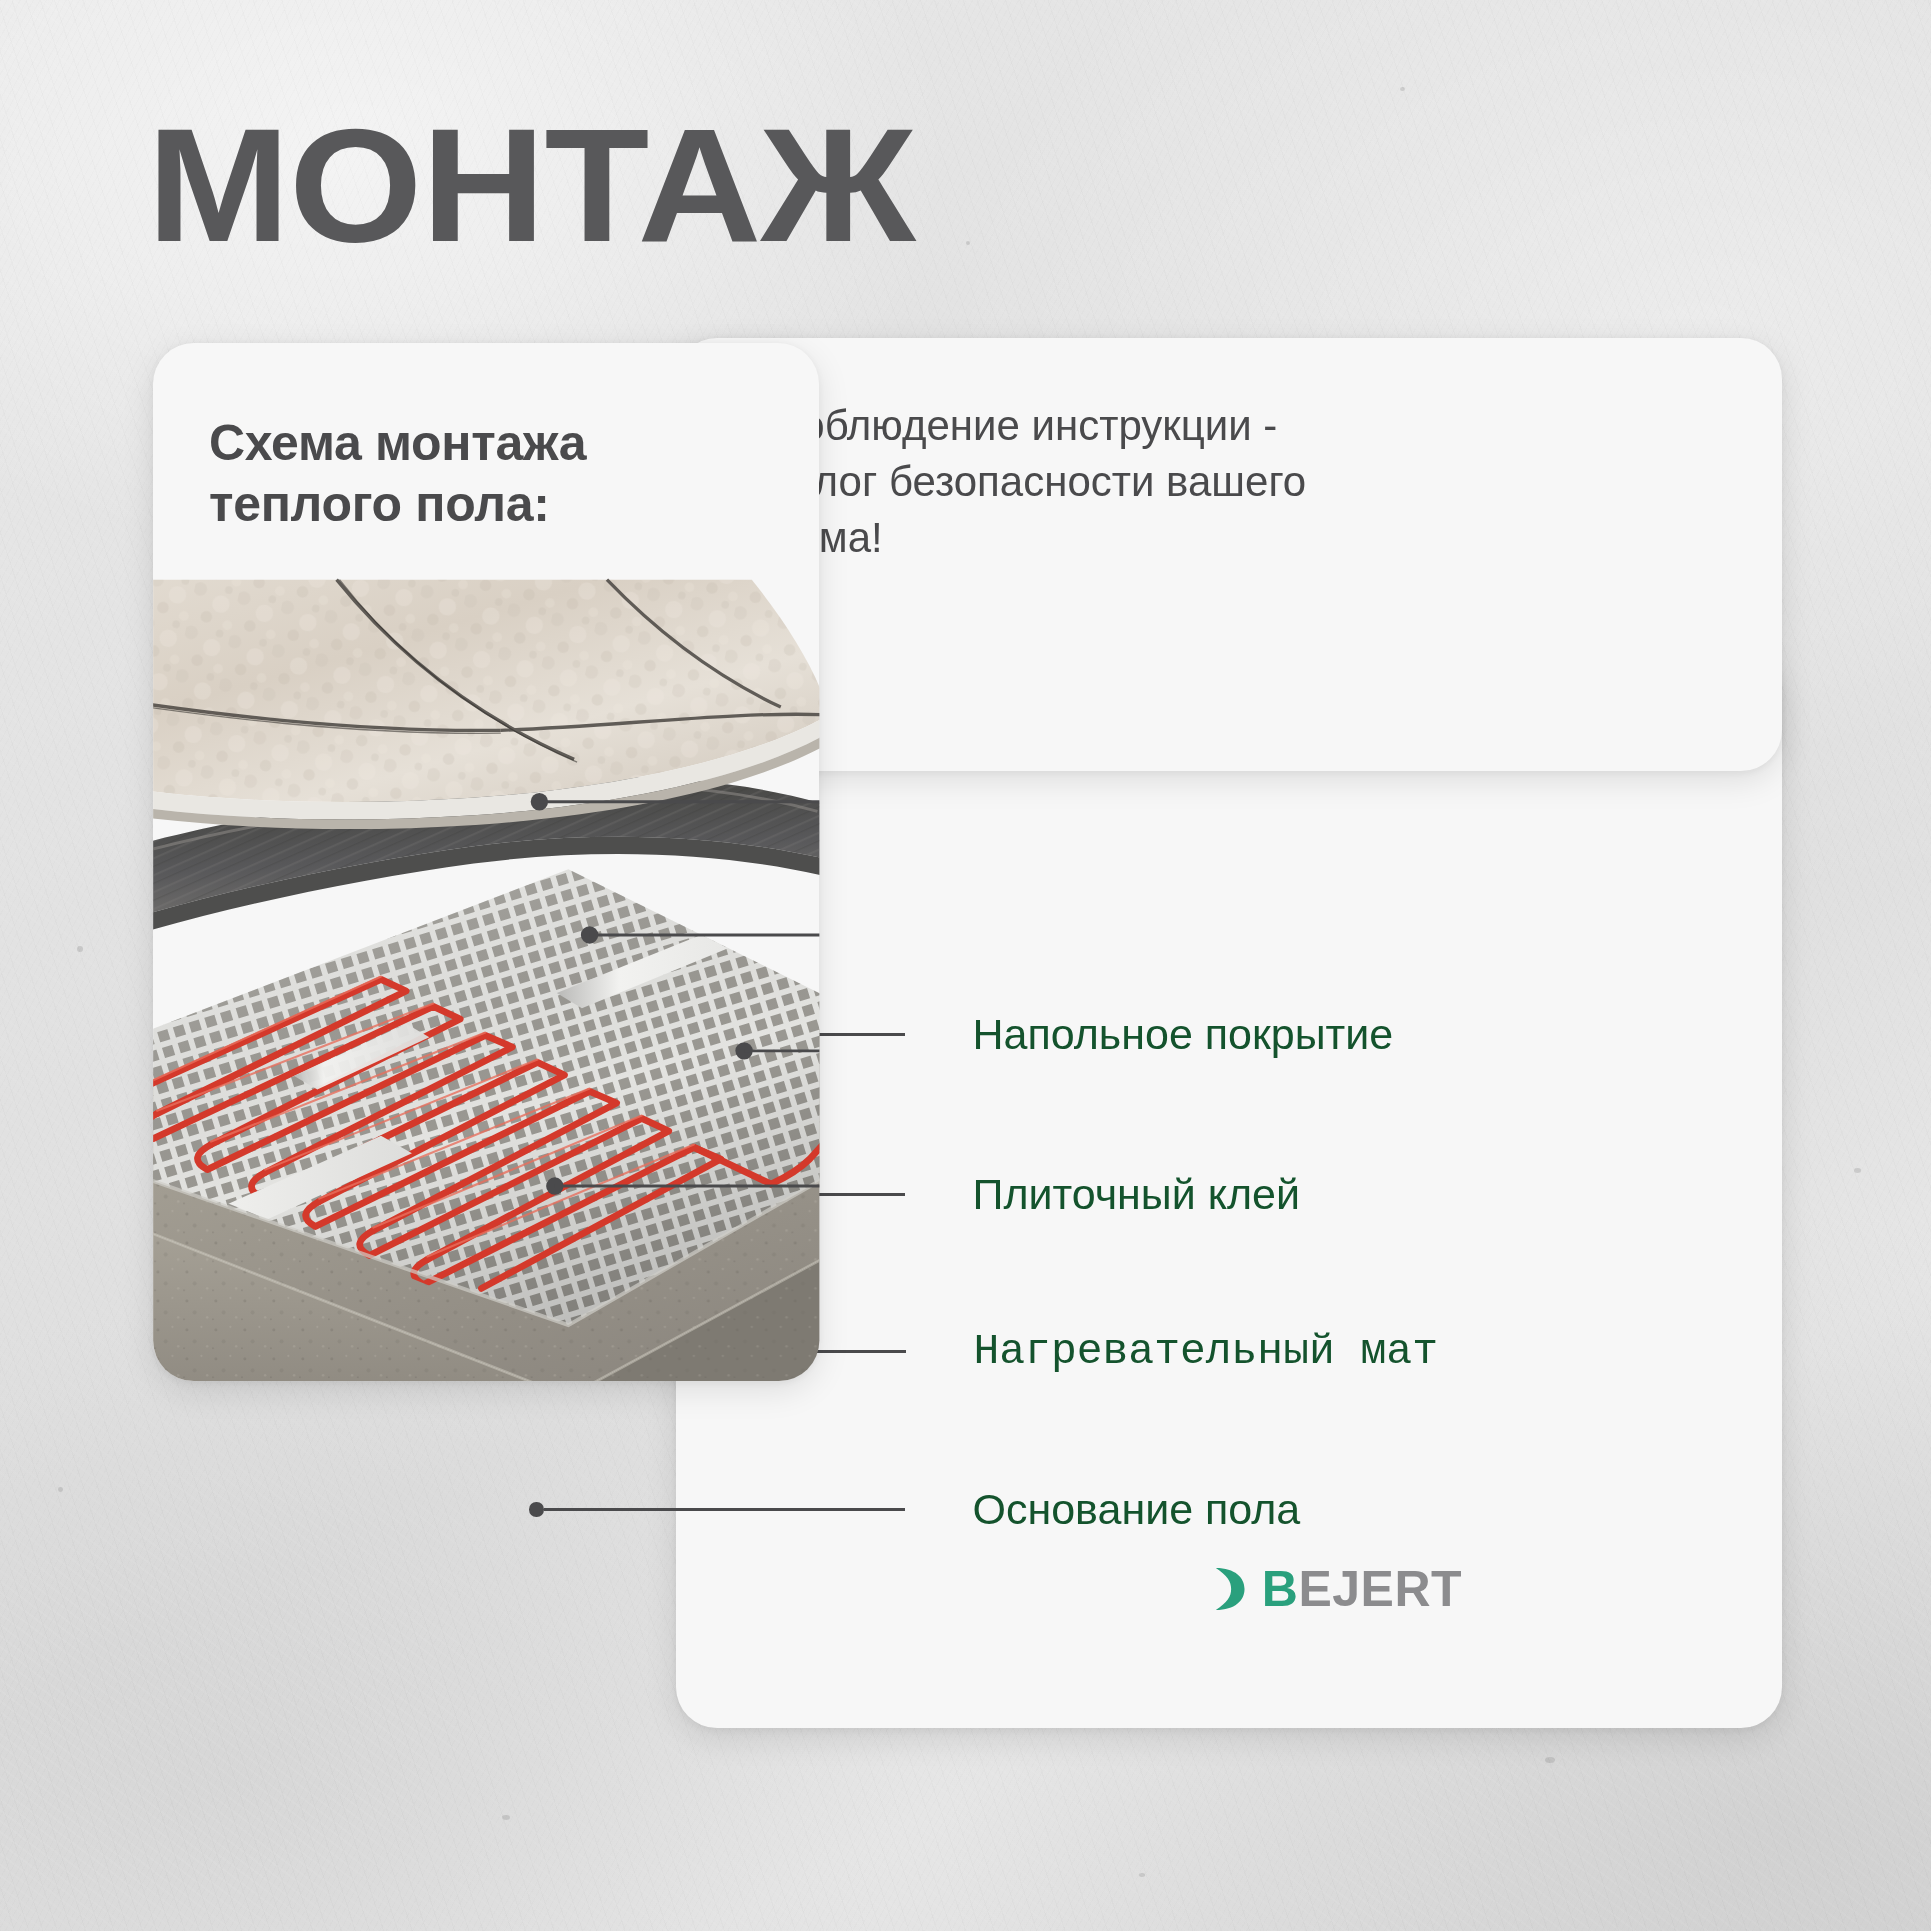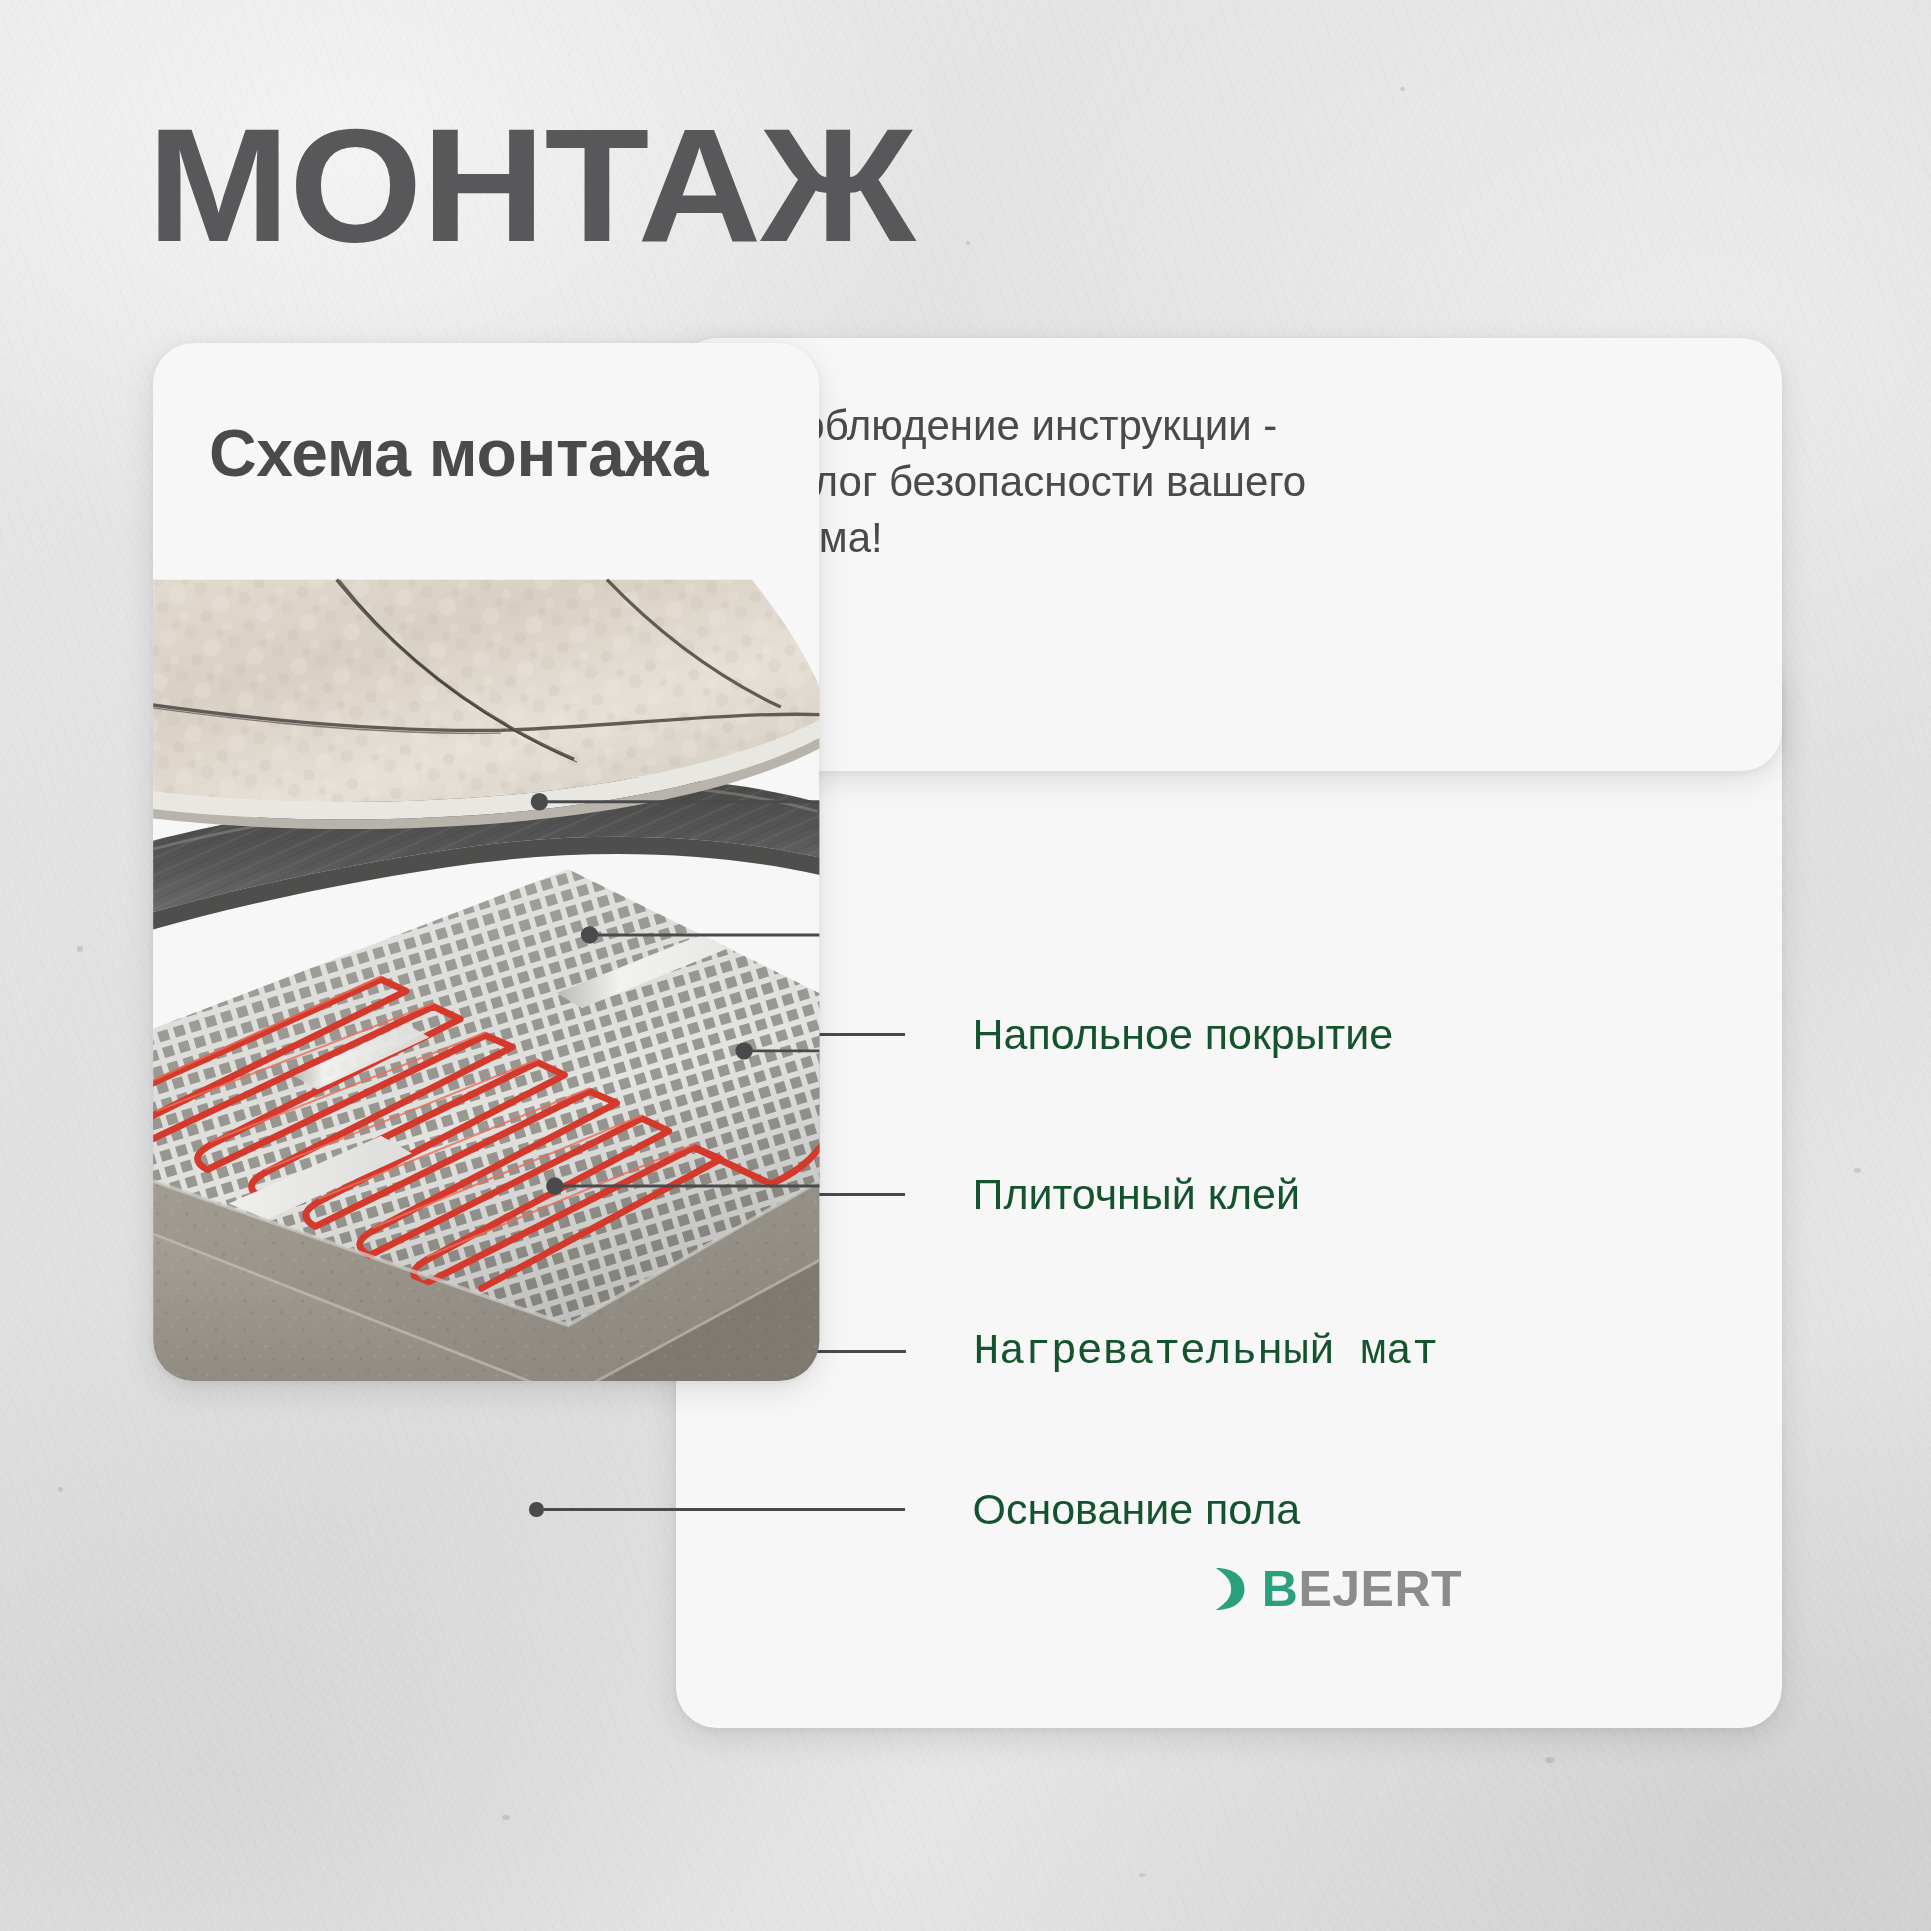--- a/index.html
+++ b/index.html
@@ -50,21 +50,21 @@
     border-radius: 41px;
     box-shadow: 0 9.7px 33px rgba(0,0,0,.10), 0 1.9px 7.7px rgba(0,0,0,.05);
   }
   #card-left   { left: 153px; top: 343px; width: 666px;  height: 1038px; z-index: 3; overflow: hidden; }
   #card-note   { left: 676px; top: 338px; width: 1106px; height: 433px; z-index: 2; }
   #card-layers { left: 676px; top: 649px; width: 1106px; height: 1079px; z-index: 1; }
 
   
   #scheme-title {
     position: absolute; left: 56px; top: 70px; width: 502px;
-    font-size: 66px; font-weight: 700; color: #4a4a4c;
+    font-size: 50px; font-weight: 700; color: #4a4a4c;
     line-height: 1.22; letter-spacing: -0.3px;
   }
 
   
   #note-badge {
     position: absolute; left: 0px; top: 56px;
     width: 60px; height: 135px;
     border-radius: 15.4px 15.4px 0 0;
     background: linear-gradient(180deg, #18a08a 0%, #0f8c7f 48%, #00736c 100%);
     display: flex; align-items: flex-end; justify-content: center;
@@ -167,20 +167,21 @@
   <div class="label-row" style="left:-147px; top:836px;justify-content:flex-end;">
     <span class="dot"></span>
     <span class="leader" style="width:361px;"></span>
     <span class="ltext" style="margin-left:68px;">Основание пола</span>
   </div>
 </div>
 
 <div class="card" id="card-left">
   <div id="scheme-title">
     <span>Схема монтажа</span><br>
+    <span>теплого пола:</span>
   </div>
 </div>
 
 <svg id="illus" viewBox="0 0 880 900">
   <defs>
 
     <clipPath id="cardClip">
       <rect x="0" y="-235" width="690" height="1075" rx="42" ry="42"></rect>
     </clipPath>
 

